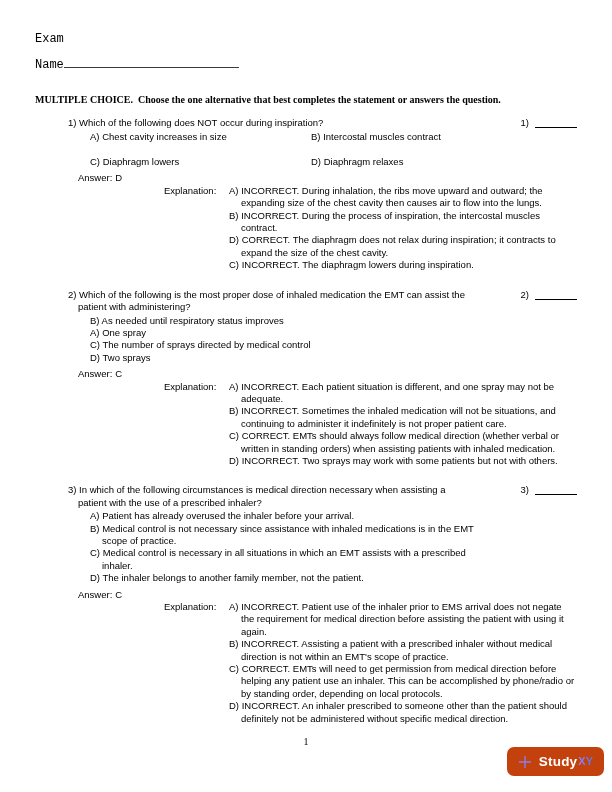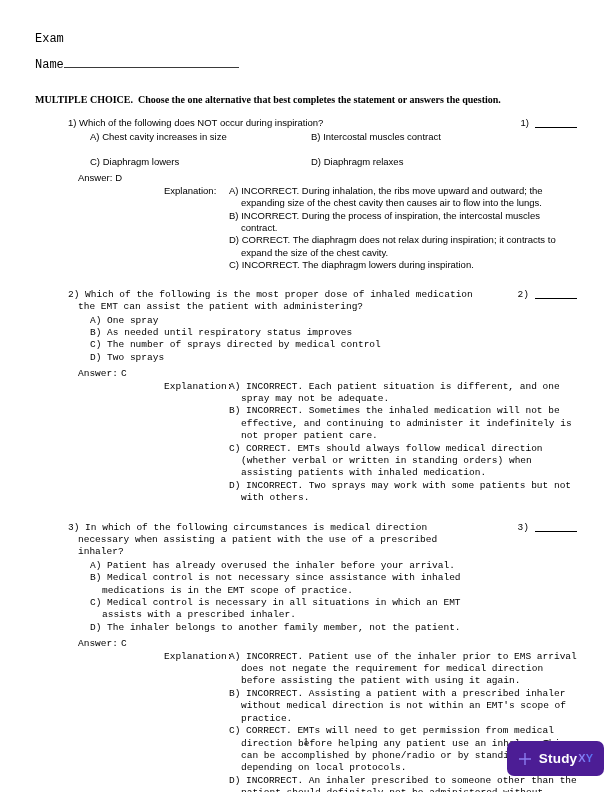--- a/index.html
+++ b/index.html
@@ -30,21 +30,21 @@
   .instructions {
     margin-top: 22px;
     font-family: "Liberation Serif", serif;
     font-size: 10px;
     font-weight: bold;
     white-space: pre-wrap;
   }
   
   .questions { margin-top: 11px; }
   .question { margin-left: 33px; }
-  .question + .question { margin-top: 17px; font-family: Liberation Mono, monospace; }
+  .question + .question { margin-top: 17px; }
   .q-row { position: relative; }
   .q-text {
     width: 405px;
     padding-left: 10px;
     text-indent: -10px;
   }
   .q-marker {
     position: absolute;
     top: 0;
     right: 0;
@@ -77,22 +77,22 @@
     left: 0; right: 0;
     bottom: 44px;
     text-align: center;
     font-family: "Liberation Serif", serif;
     font-size: 10px;
   }
   .logo-badge {
     position: absolute;
     right: 8px;
     bottom: 16px;
-    height: 35px;
-    background: #4c1d95;
+    height: 29px;
+    background: #c2410c;
     border-radius: 7px;
     display: flex;
     align-items: center;
     gap: 7px;
     padding: 0 11px;
     cursor: pointer;
   }
   .logo-study {
     color: #ffffff;
     font-weight: bold;
@@ -154,33 +154,33 @@
   </section>
 
   <section class="question">
     <div class="q-row">
       <div class="q-text">2) Which of the following is the most proper dose of inhaled medication the EMT can assist the patient with administering?</div>
       <div class="q-marker">
         <span class="q-marker-num">2)</span><span class="q-marker-line"></span>
       </div>
     </div>
     <div class="options">
+          <div class="option">B) As needed until respiratory status improves</div>
           <div class="option">A) One spray</div>
-          <div class="option">B) As needed until respiratory status improves</div>
           <div class="option">C) The number of sprays directed by medical control</div>
           <div class="option">D) Two sprays</div>
         </div>
     <div class="answer-line">
       <span class="answer-label">Answer:</span><span class="answer-value">C</span>
     </div>
     <div class="explanation">
       <div class="expl-label">Explanation:</div>
       <div class="expl-items">
             <div class="expl-item">A) INCORRECT. Each patient situation is different, and one spray may not be adequate.</div>
-            <div class="expl-item">B) INCORRECT. Sometimes the inhaled medication will not be effective, and continuing to administer it indefinitely is not proper patient care.</div>
+            <div class="expl-item">B) INCORRECT. Sometimes the inhaled medication will not be situations, and continuing to administer it indefinitely is not proper patient care.</div>
             <div class="expl-item">C) CORRECT. EMTs should always follow medical direction (whether verbal or written in standing orders) when assisting patients with inhaled medication.</div>
             <div class="expl-item">D) INCORRECT. Two sprays may work with some patients but not with others.</div>
           </div>
     </div>
   </section>
 
   <section class="question">
     <div class="q-row">
       <div class="q-text">3) In which of the following circumstances is medical direction necessary when assisting a patient with the use of a prescribed inhaler?</div>
       <div class="q-marker">

